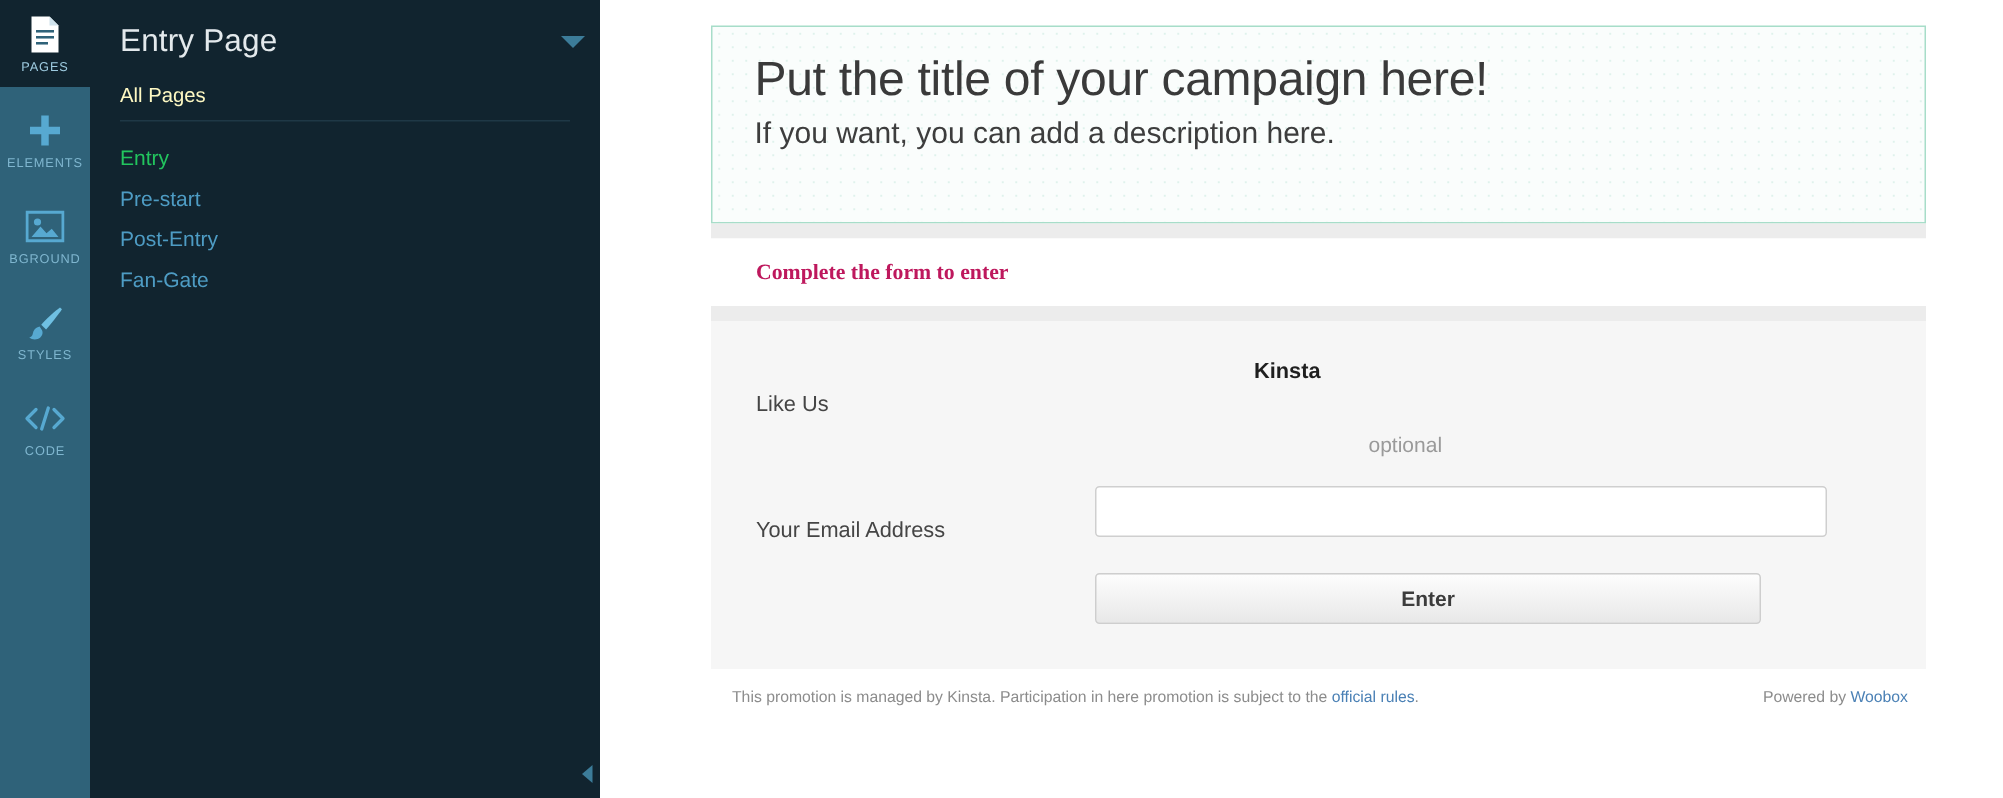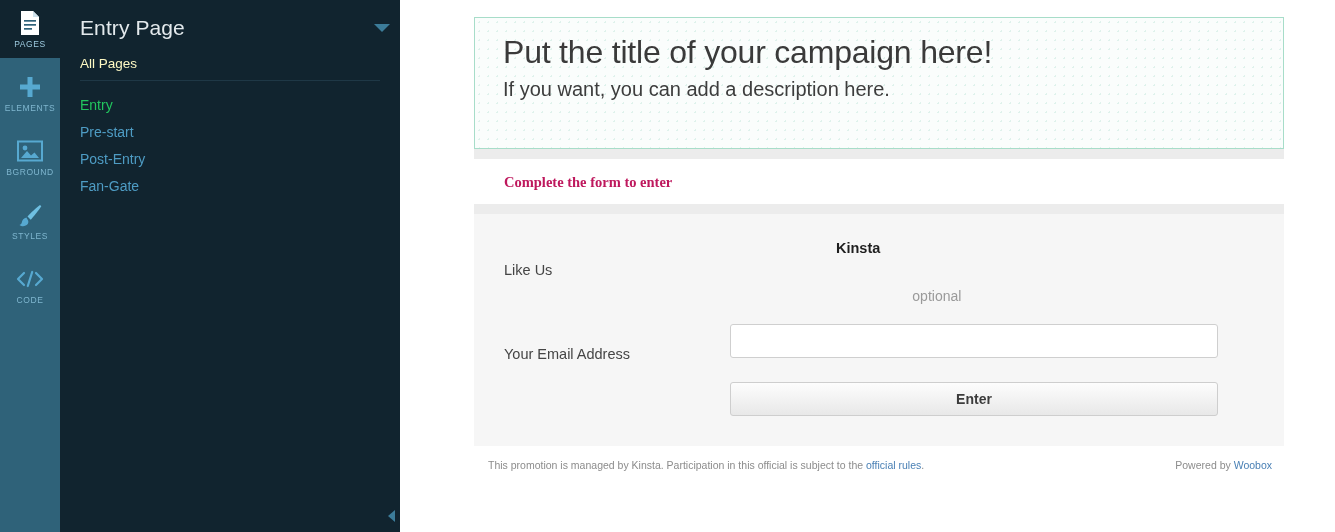--- a/index.html
+++ b/index.html
@@ -223,21 +223,21 @@
     background: #ffffff;
     font-size: 14px;
     padding: 0 9px;
     color: #333;
     font-family: "Liberation Sans", sans-serif;
     outline: none;
   }
   #enter-row { margin-top: 4px; }
   #enter-spacer { width: 226px; flex: 0 0 226px; }
   #enter-button {
-    width: 488px;
+    width: 444px;
     height: 34px;
     box-sizing: border-box;
     border: 1px solid #cecece;
     border-radius: 3px;
     background: linear-gradient(to bottom, #fdfdfd 0%, #e8e8e8 100%);
     font-size: 14px;
     font-weight: bold;
     color: #3c3c3c;
     font-family: "Liberation Sans", sans-serif;
     cursor: pointer;
@@ -397,21 +397,21 @@
         <div id="enter-spacer"></div>
         <div class="form-control">
           <button id="enter-button">Enter</button>
         </div>
       </div>
 
     </div>
 
     <div id="promo-footer">
       <div id="footer-legal">
-        <span>This promotion is managed by Kinsta. Participation in this official is subject to the </span><a class="flink">official rules</a><span>.</span>
+        <span>This promotion is managed by Kinsta. Participation in here promotion is subject to the </span><a class="flink">official rules</a><span>.</span>
       </div>
       <div id="footer-powered">
         <span>Powered by </span><a class="flink">Woobox</a>
       </div>
     </div>
 
   </div>
 </div>
 
 </body></html>

